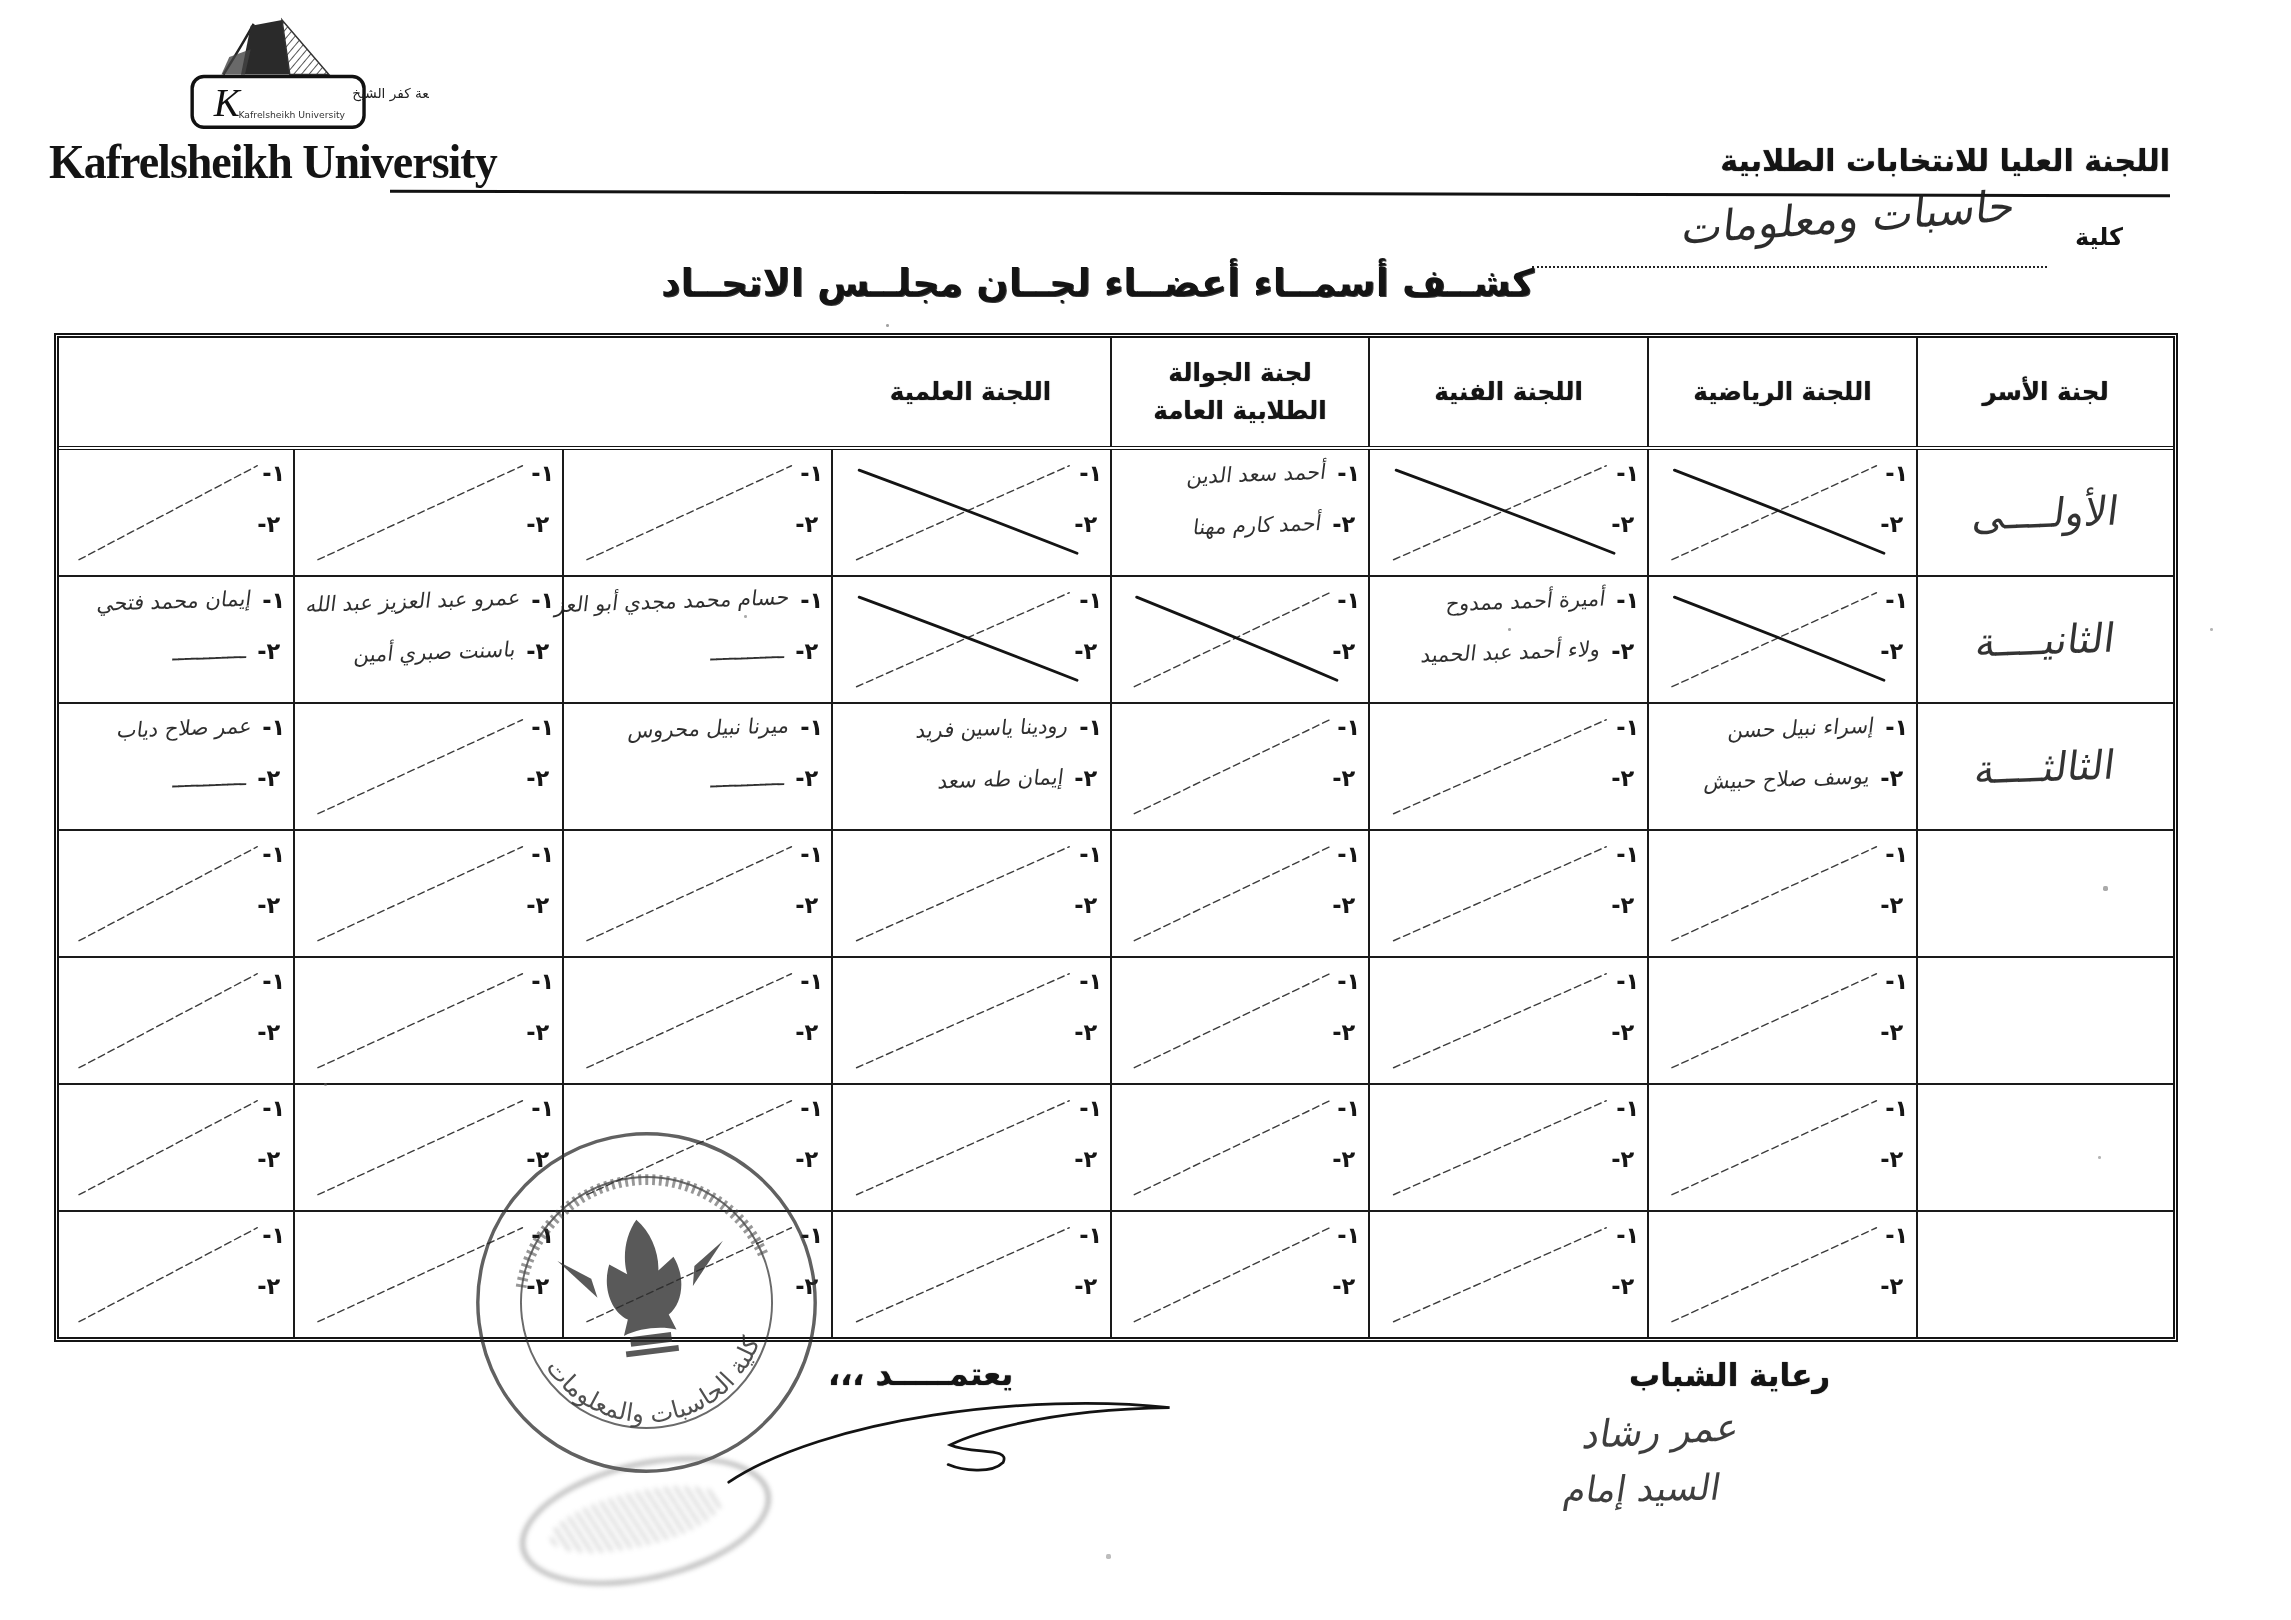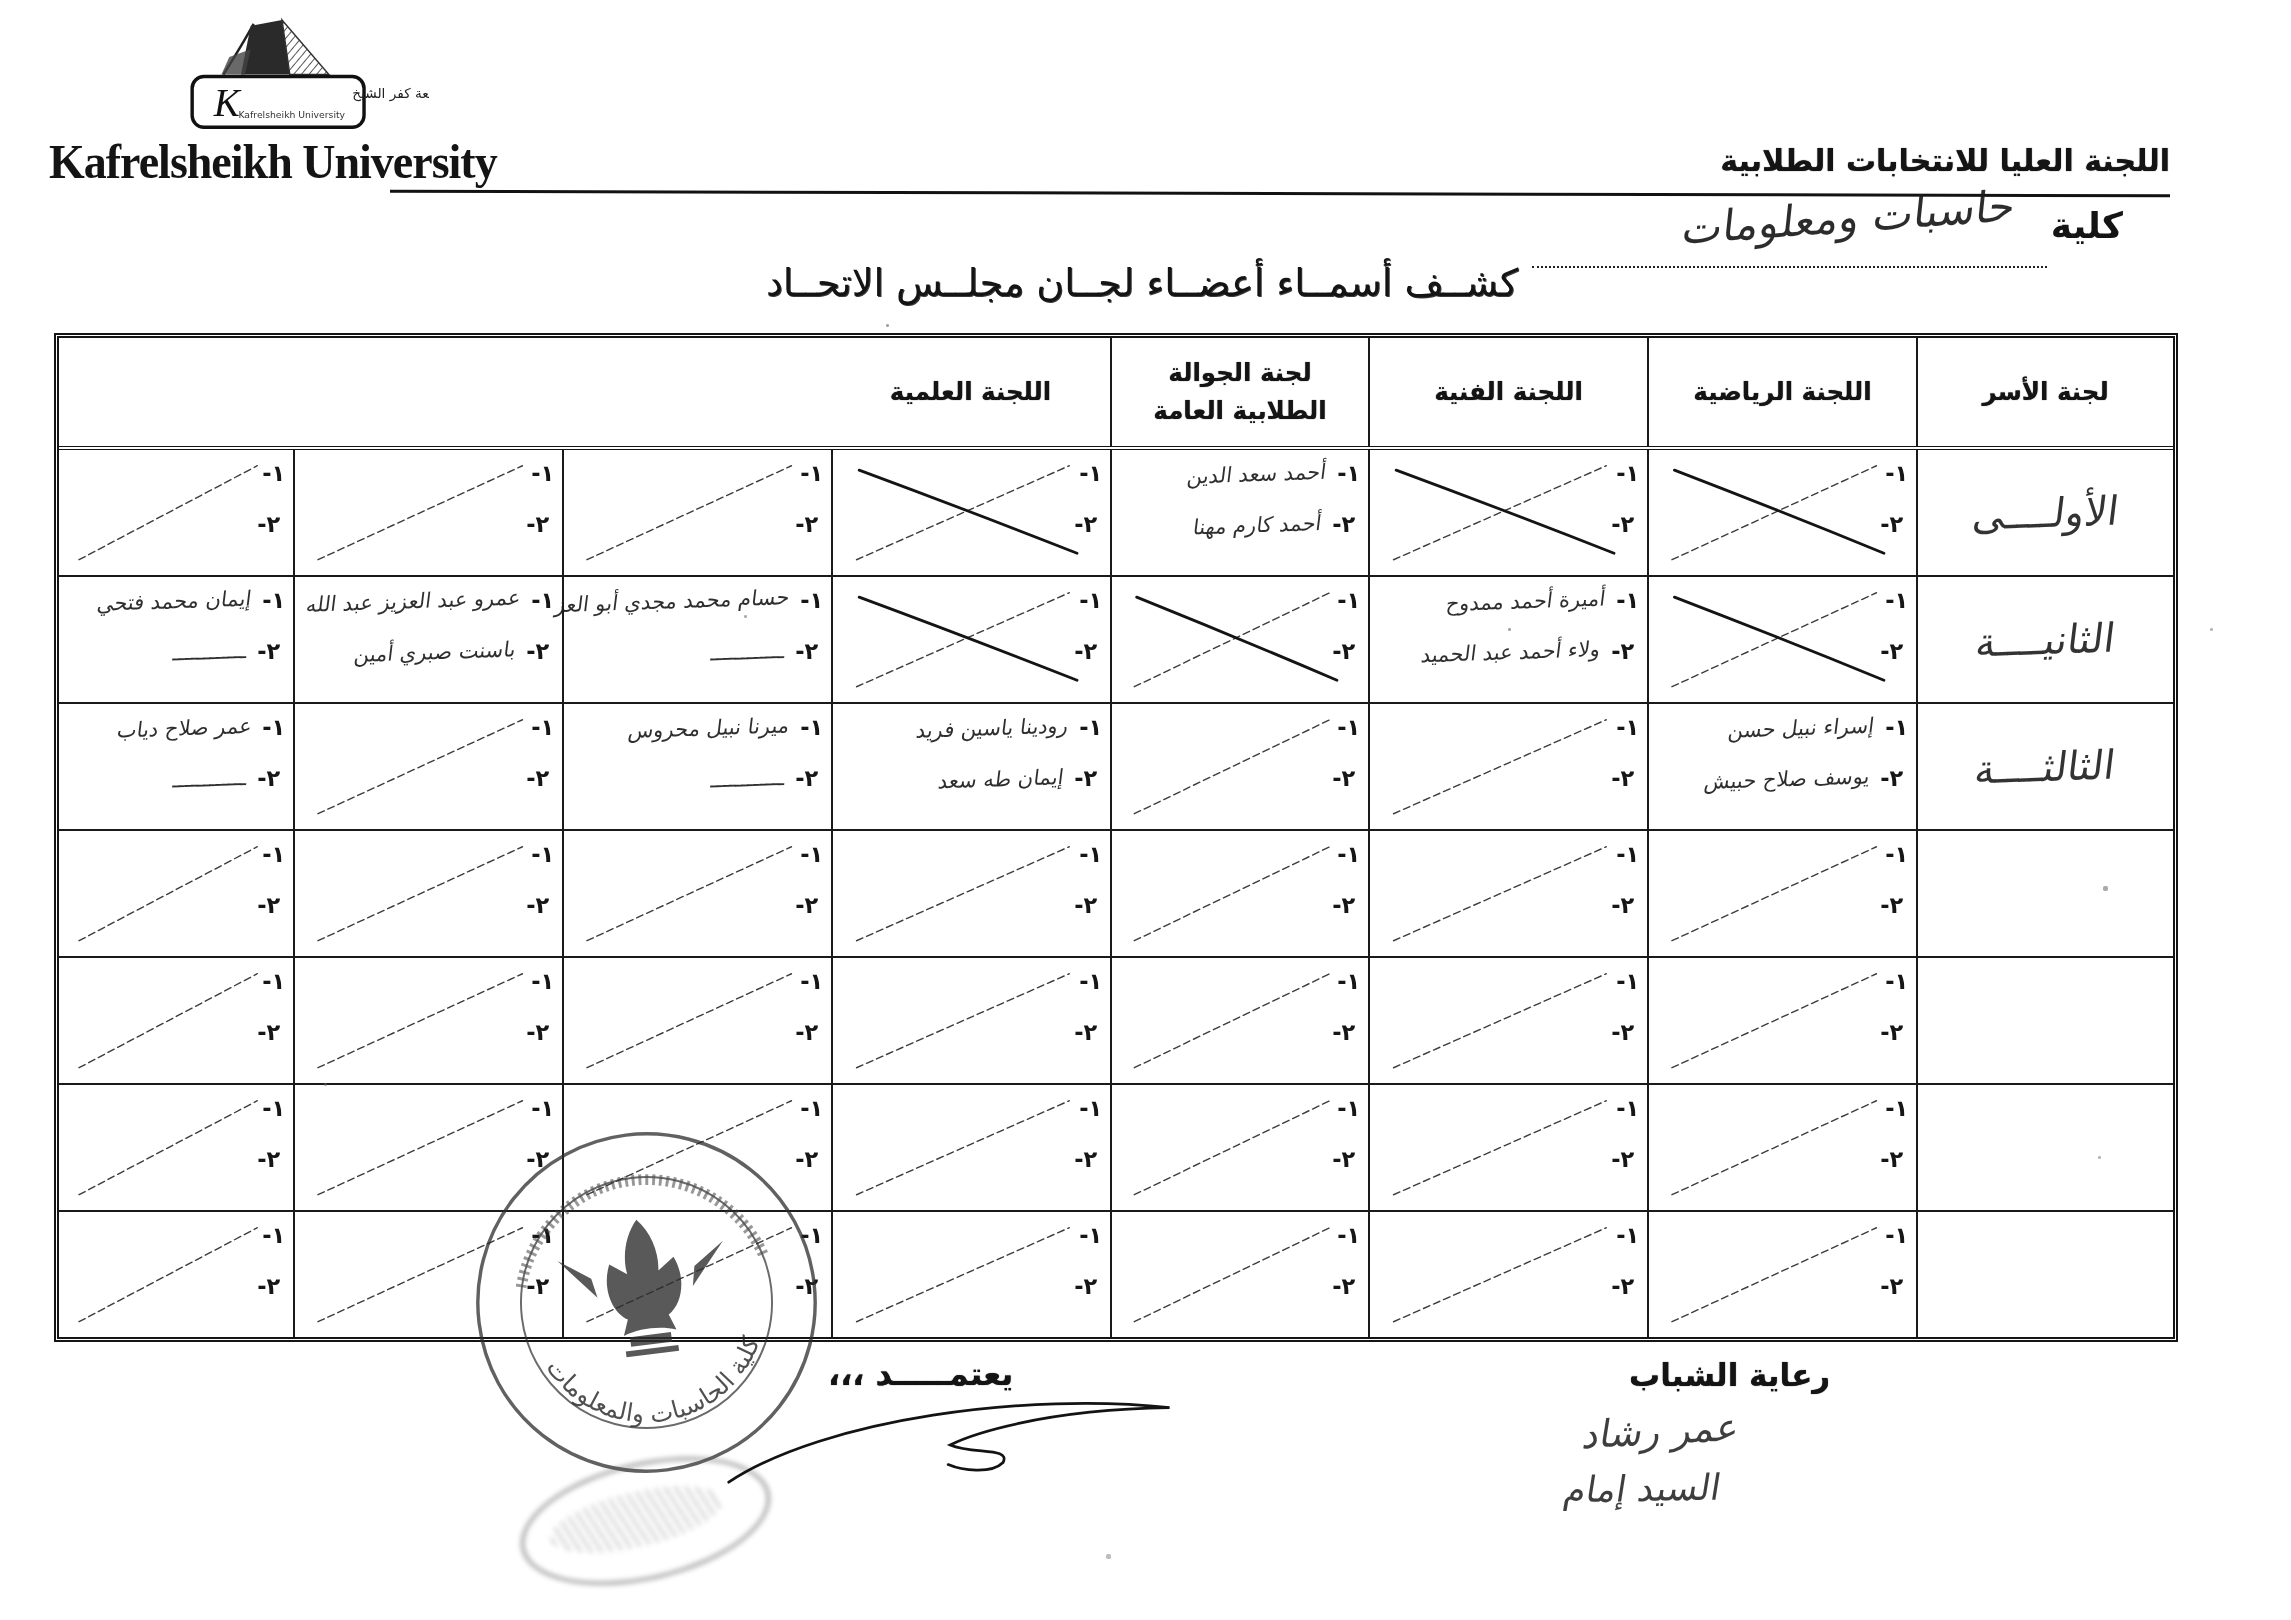--- a/index.html
+++ b/index.html
@@ -24,36 +24,36 @@
     position:absolute;left:390px;top:192px;width:1780px;height:0;
     border-top:3.9px solid #121212;
     transform:rotate(0.15deg);
   }
   .committee-title{
     position:absolute;right:122px;top:143px;
     font-size:30px;font-weight:700;white-space:nowrap;
     text-shadow:0 0 1px #222;
   }
   .faculty-label{
-    position:absolute;right:169px;top:205px;
-    font-size:36px;font-weight:700;margin-left:25px;
+    position:absolute;right:169px;top:223px;
+    font-size:24px;font-weight:700;margin-left:25px;
   }
   .faculty-dots{
     position:absolute;right:245px;top:235px;width:515px;height:31px;
     border-bottom:2.9px dotted #222;
   }
   .faculty-hand{
     position:absolute;right:276px;top:192px;
     font-size:43px;color:#1b1b1b;white-space:nowrap;
     transform:rotate(-4deg) skewX(-10deg);
     opacity:.92;
   }
   .doc-title{
     position:absolute;left:750px;top:261px;width:784px;
-    text-align:center;font-size:38px;font-weight:400;
+    text-align:right;font-size:38px;font-weight:700;
     text-shadow:1px 1px 0 #3a3a3a;
     white-space:nowrap;direction:rtl;
   }
   
   .members-table{
     position:absolute;left:54px;top:333px;width:2114px;
     border:5.9px double #141414;
     background:transparent;
   }
   .t-row,.t-head-row{

